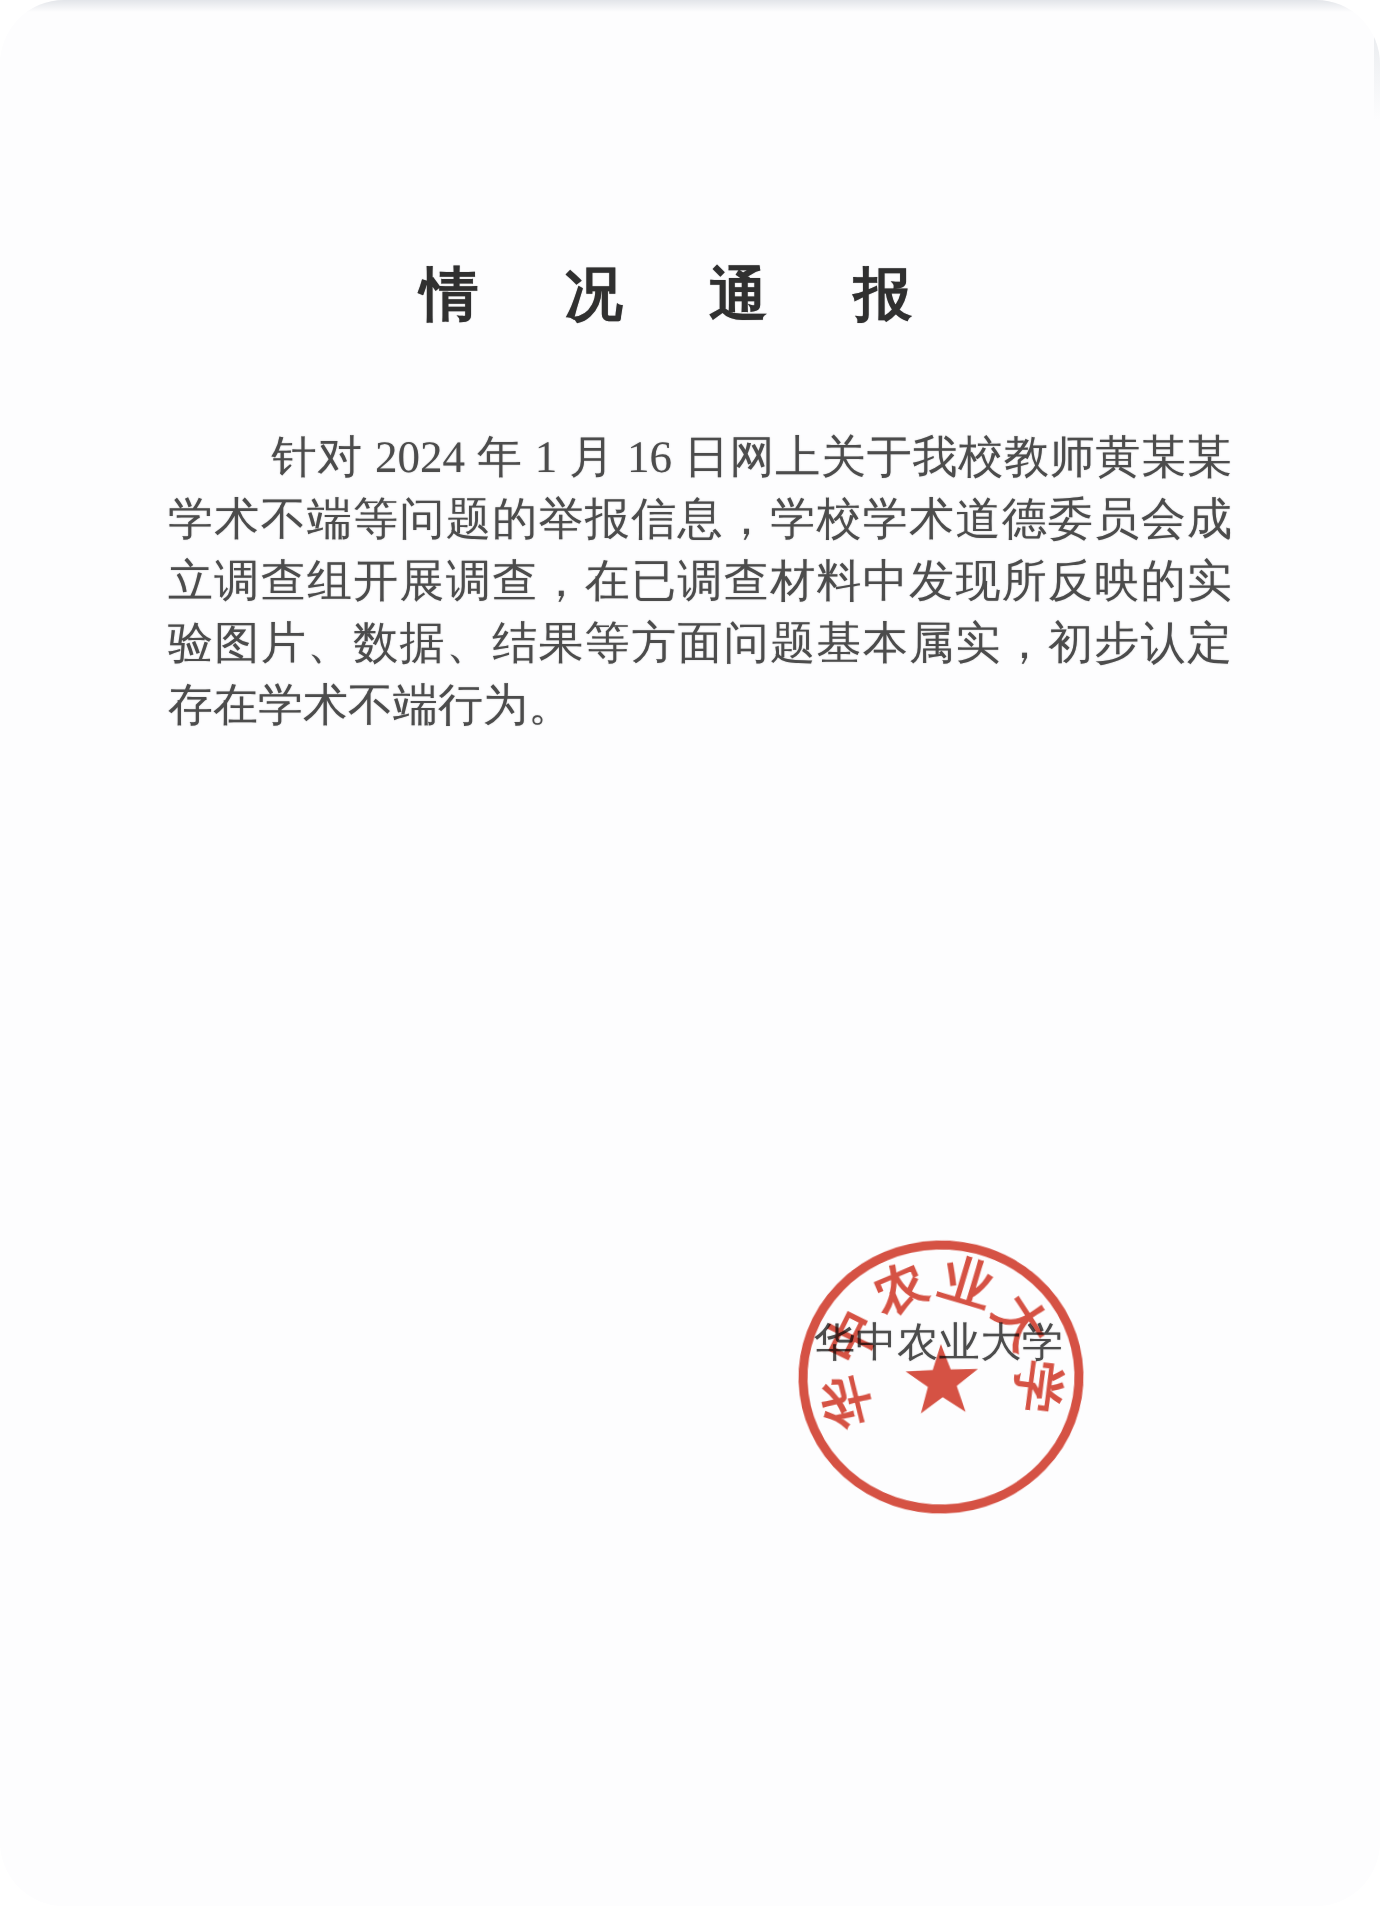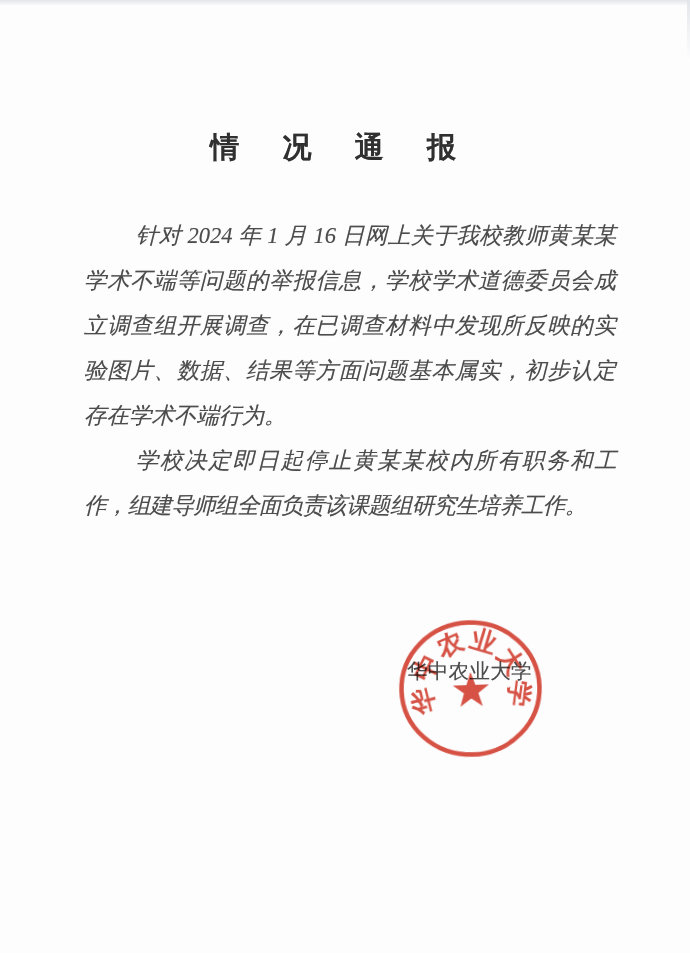--- a/index.html
+++ b/index.html
@@ -7,20 +7,21 @@
     padding: 0;
     background: #ffffff;
   }
   .page {
     position: relative;
     width: 690px;
     height: 953px;
     background: var(--paper, #fdfdfe);
     overflow: hidden;
     font-family: "Liberation Serif", "DejaVu Serif", serif;
+    border-radius: 32px;
   }
   
   .scan-top {
     position: absolute;
     top: 0; left: 0;
     width: 100%; height: 6px;
     background: linear-gradient(180deg, #dcdfe4 0%, rgba(255,255,255,0) 100%);
     opacity: 0.8;
   }
   .scan-right {
@@ -42,25 +43,24 @@
     text-indent: 18px;
     color: var(--title-ink, #303030);
     text-shadow: 0 0 0.5px rgba(48,48,48,0.55);
   }
   .body-text {
     position: absolute;
     top: 213px;
     left: 84px;
     width: 532px;
     font-size: 22.5px;
-    line-height: 45px;
+    line-height: 31px;
     text-align: justify;
     color: var(--body-ink, #4c4c4c);
     text-shadow: 0 0 0.7px rgba(90,90,90,0.45);
-    font-style: italic;
   }
   .body-text p {
     margin: 0;
     text-indent: 2.3em;
   }
   .body-text p.tight {
     letter-spacing: -0.65px;
   }
   .sig {
     position: absolute;
@@ -109,21 +109,20 @@
 
 <div class="page">
 
   <div class="scan-top"></div>
   <div class="scan-right"></div>
 
   <h1 class="title">情 况 通 报</h1>
 
   <div class="body-text">
     <p>针对 2024 年 1 月 16 日网上关于我校教师黄某某学术不端等问题的举报信息，学校学术道德委员会成立调查组开展调查，在已调查材料中发现所反映的实验图片、数据、结果等方面问题基本属实，初步认定存在学术不端行为。</p>
-    <p class="tight">学校决定即日起停止黄某某校内所有职务和工作，组建导师组全面负责该课题组研究生培养工作。</p>
   </div>
 
   <div class="sig">华中农业大学</div>
 
   <svg class="seal" viewBox="0 0 147 141" aria-hidden="true">
     <defs>
       <path id="sealArc" d="M 39.6 91.7 A 40 40 0 1 1 107.4 91.7" fill="none"></path>
     </defs>
     <ellipse class="seal-ring" cx="73.5" cy="70.5" rx="69" ry="66"></ellipse>
     <polygon class="seal-star" points="74,54 69.5,66.9 55.9,67.1 66.8,75.3 62.8,88.4 74,80.6 85.2,88.4 81.2,75.3 92.1,67.1 78.5,66.9"></polygon>

